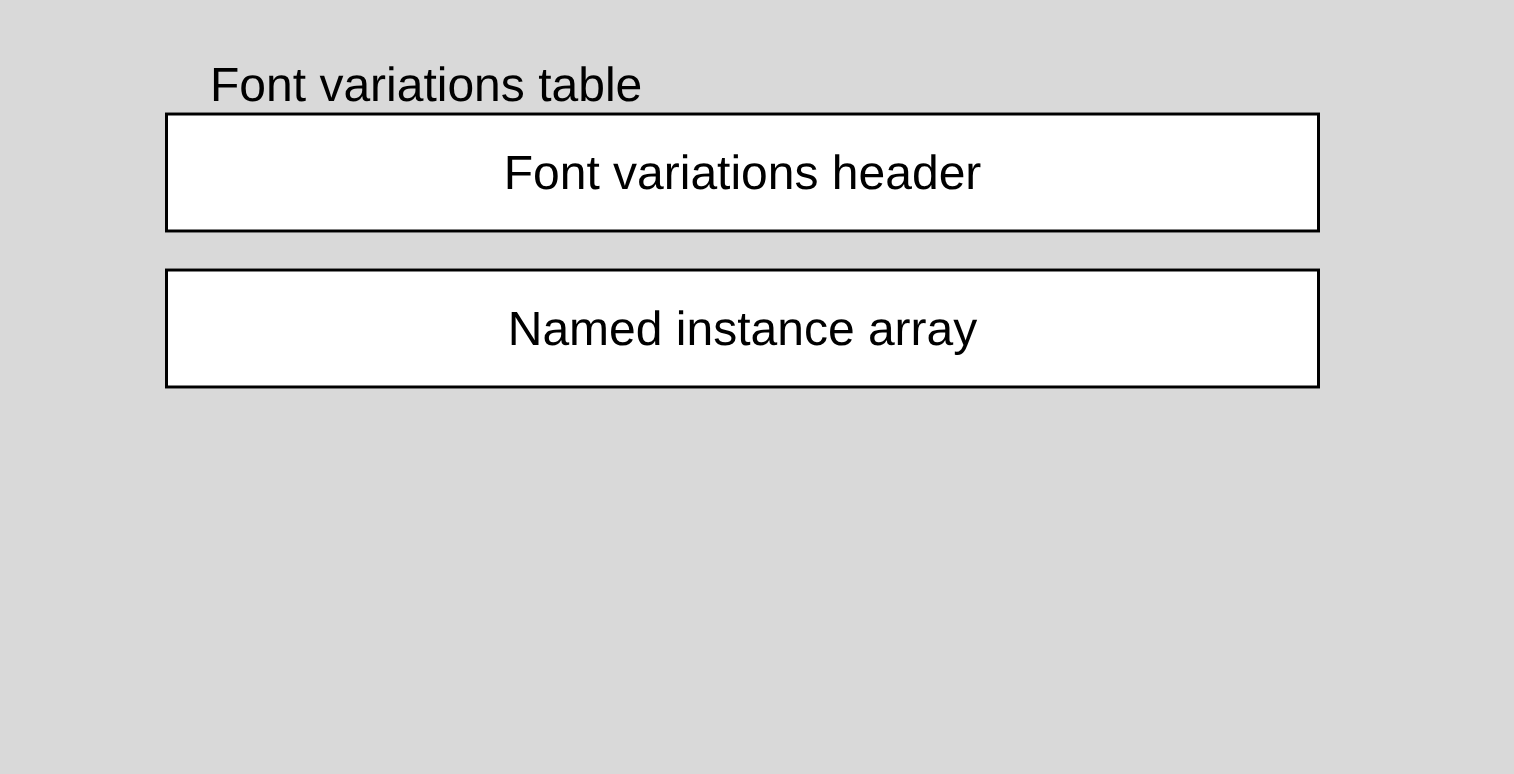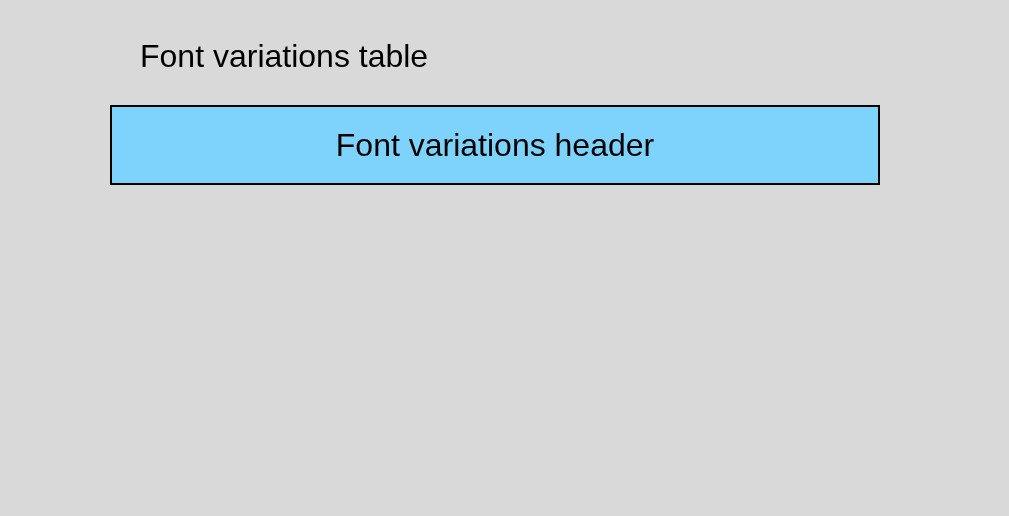--- a/index.html
+++ b/index.html
@@ -16,24 +16,23 @@
     }
     .diagram-container {
       width: 770px;
       margin-left: 110px;
     }
     .diagram-title {
       font-size: 32px;
       font-weight: 400;
       color: #000;
       margin-left: 30px;
-      margin-bottom: 30px;
     }
     .diagram-box {
-      background-color: #7dd3fc;
+      background-color: #ffffff;
       border: 2px solid #000000;
       height: 80px;
       display: flex;
       align-items: center;
       justify-content: center;
       margin-bottom: 24px;
     }
     .diagram-box-label {
       font-size: 32px;
       font-weight: 400;
@@ -44,13 +43,16 @@
 <body>
 
 <div class="diagram-container">
   <h1 class="diagram-title">Font variations table</h1>
 
   <div class="diagram-box">
     <span class="diagram-box-label">Font variations header</span>
   </div>
 
 
+  <div class="diagram-box">
+    <span class="diagram-box-label">Named instance array</span>
+  </div>
 </div>
 
 </body></html>

